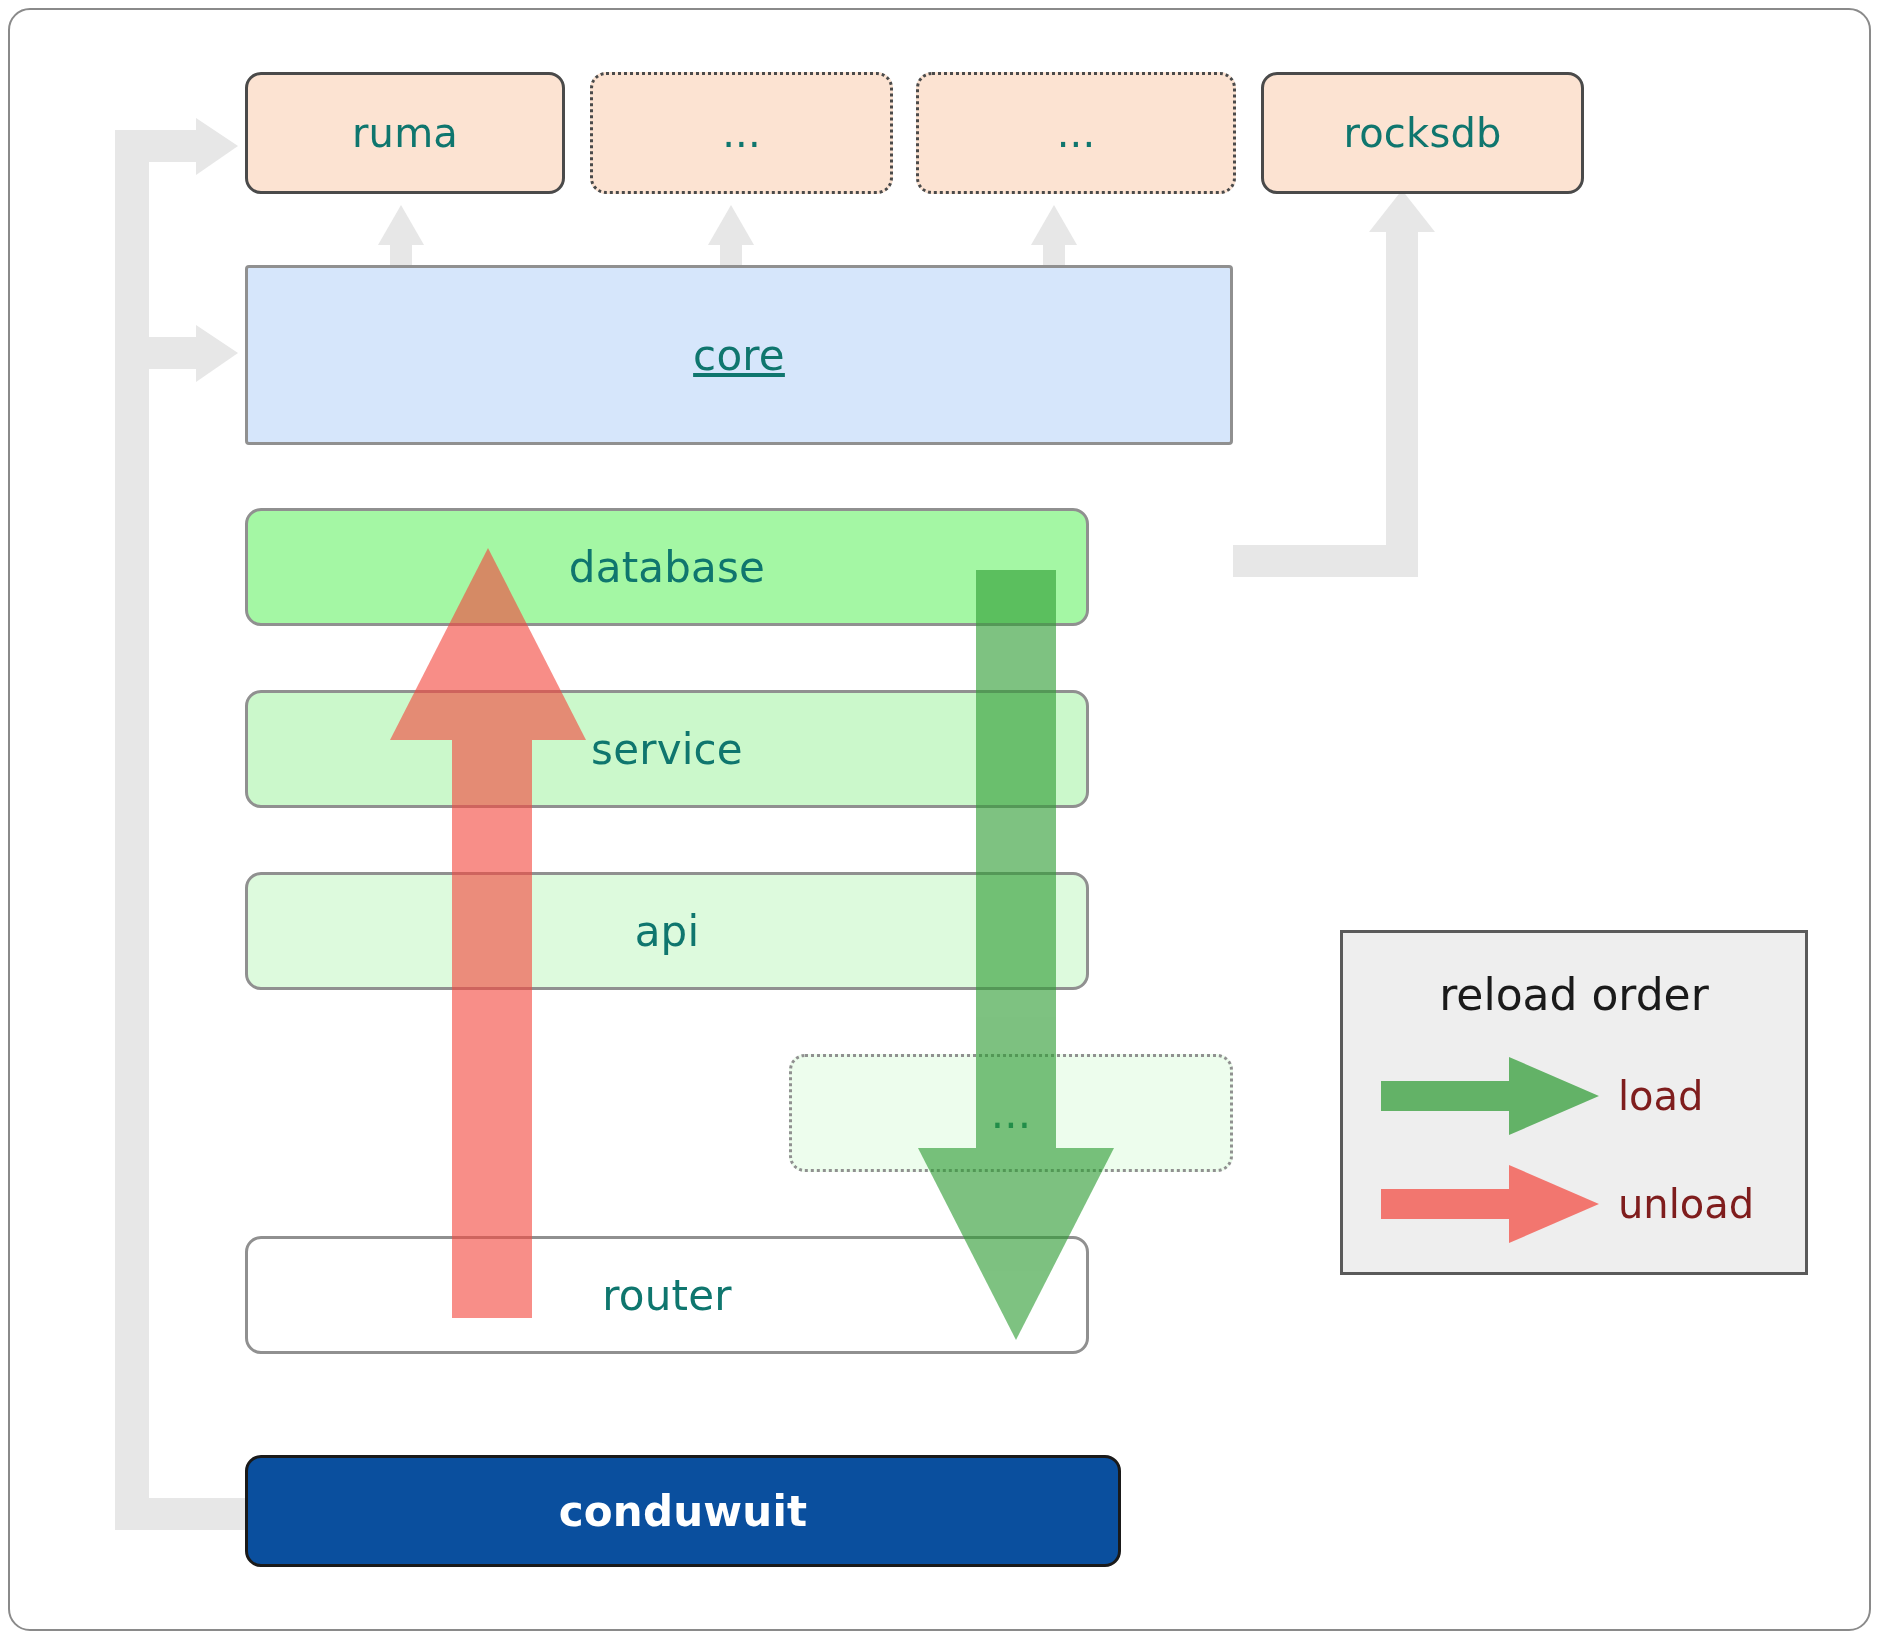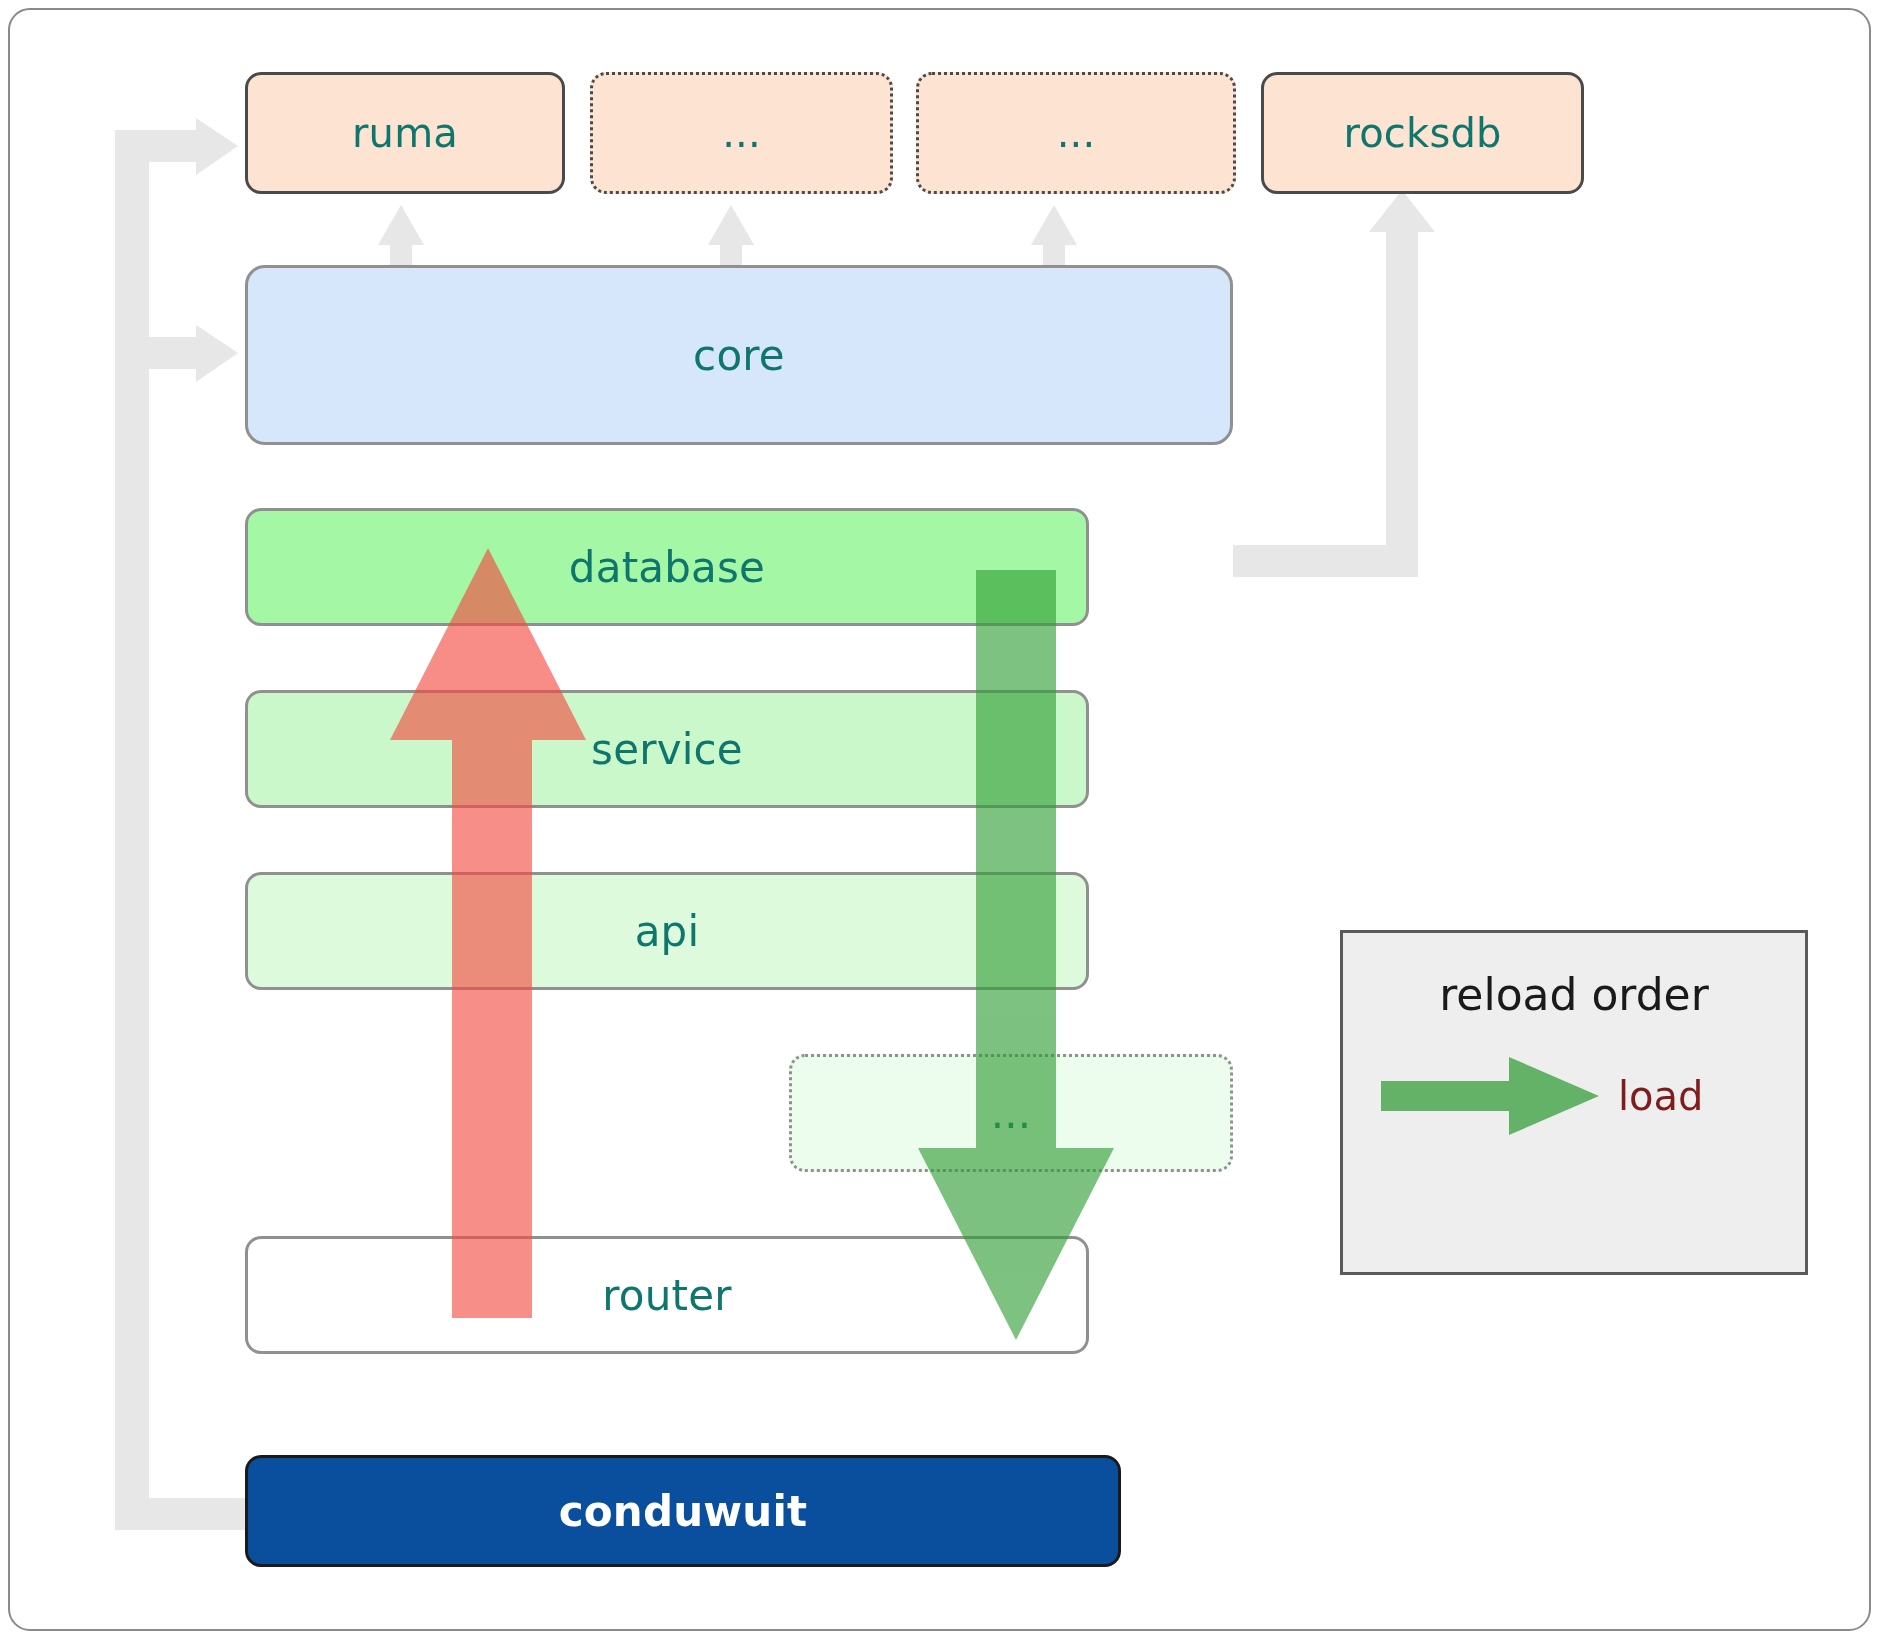--- a/index.html
+++ b/index.html
@@ -56,21 +56,22 @@
   .dep .lbl { font-size: 40px; }
 
   
   #core {
     left: 245px;
     top: 265px;
     width: 988px;
     height: 180px;
     background: #d6e6fb;
     border: 3px solid #909090;
-    border-radius: 20px;
+    border-radius: 4px;
+    text-decoration: underline;
   }
   #core .lbl { font-size: 42px; }
 
   
   .layer {
     left: 245px;
     width: 844px;
     height: 118px;
     border: 3px solid #909090;
     border-radius: 16px;
@@ -250,14 +251,23 @@
     <div class="legend-row" id="legend-row-load">
       <svg class="legend-arrow" viewBox="0 0 225 86" xmlns="http://www.w3.org/2000/svg">
         <g opacity="0.72" fill="#2e9c34">
           <rect x="0" y="28" width="160" height="30"></rect>
           <polygon points="218,43 128,4 128,82"></polygon>
         </g>
       </svg>
       <span class="legend-label">load</span>
     </div>
 
+    <div class="legend-row" id="legend-row-unload">
+      <svg class="legend-arrow" viewBox="0 0 225 86" xmlns="http://www.w3.org/2000/svg">
+        <g opacity="0.72" fill="#f4493f">
+          <rect x="0" y="28" width="160" height="30"></rect>
+          <polygon points="218,43 128,4 128,82"></polygon>
+        </g>
+      </svg>
+      <span class="legend-label">unload</span>
+    </div>
   </div>
 </div>
 
 </body></html>

